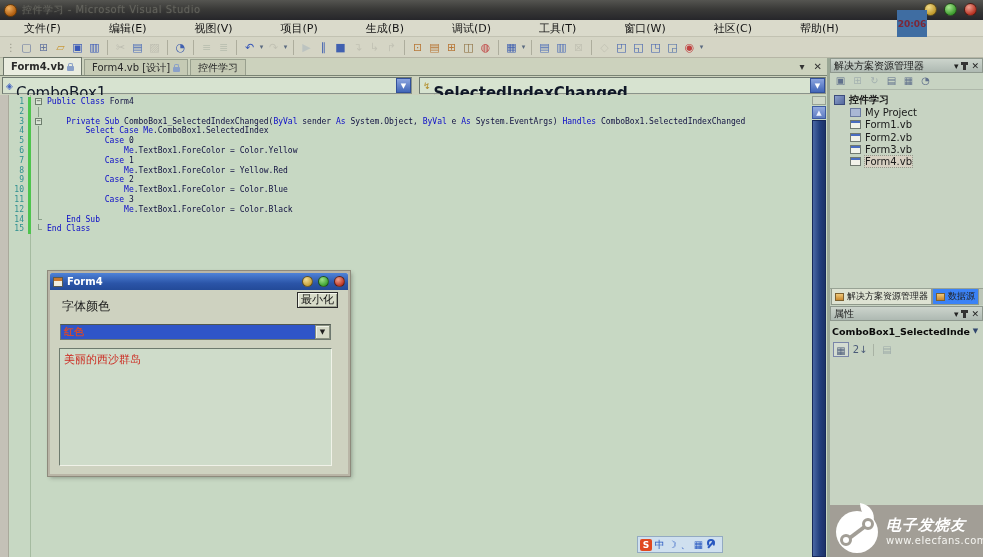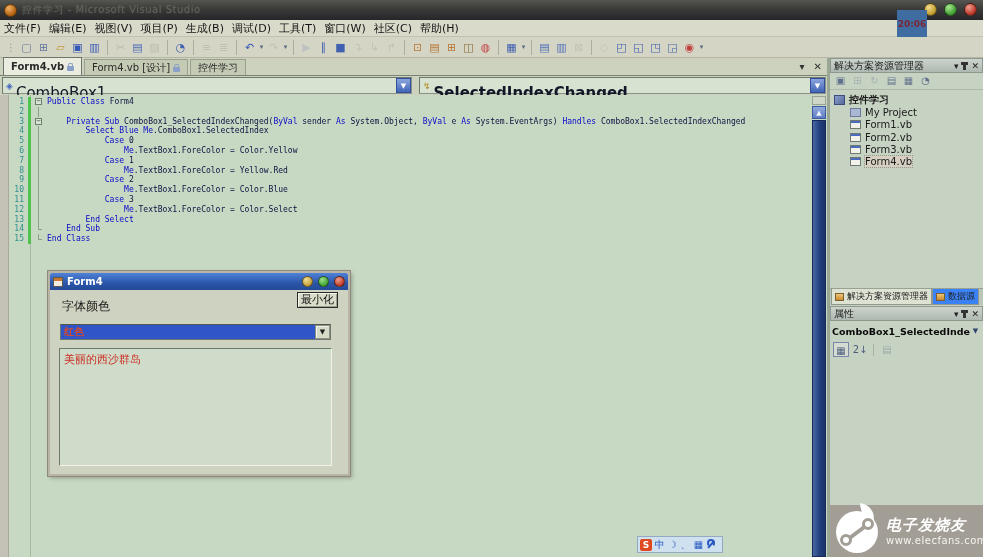--- a/index.html
+++ b/index.html
@@ -16,21 +16,21 @@
   .wc { width:13px; height:13px; border-radius:50%; border:1px solid rgba(0,0,0,.55); }
   .wc.min { background:radial-gradient(circle at 35% 30%,#f2dc8a,#c09a2e 70%); }
   .wc.max { background:radial-gradient(circle at 35% 30%,#a8e890,#3f9c30 70%); }
   .wc.close { background:radial-gradient(circle at 35% 30%,#f0a090,#b83424 70%); }
   .overlay-badge { position:absolute; left:897px; top:10px; width:30px; height:27px; background:#3f6da2;
     color:#7c2838; font-size:9px; display:flex; align-items:center; justify-content:center; z-index:60; font-weight:bold; }
 
   
   .menubar { position:absolute; left:0; top:20px; width:983px; height:17px; background:#dadacb;
     display:flex; align-items:center; border-bottom:1px solid #c2c2b2; }
-  .menu-item { font-size:11px; color:#141414; padding:0 4px; cursor:default; }
+  .menu-item { font-size:11px; color:#141414; padding:0 24px; cursor:default; }
   .toolbar { position:absolute; left:0; top:37px; width:983px; height:21px; background:#d5d5c5;
     display:flex; align-items:center; border-bottom:1px solid #b6b6a6; padding-left:4px; }
   .tb-icon { width:17px; height:17px; font-size:11px; line-height:17px; text-align:center; cursor:default; }
   .tb-icon.dis { opacity:.32; }
   .tb-caret { font-size:7px; color:#5a6a80; width:7px; text-align:center; }
   .tb-sep { width:1px; height:15px; background:#adad9d; margin:0 4px; }
   .tb-grip { color:#9a9a8c; font-size:10px; margin:0 2px; }
 
   
   .tabstrip { position:absolute; left:0; top:58px; width:828px; height:18px; background:#ccd2bd;
@@ -275,30 +275,29 @@
     </div>
   </div>
 
   <div class="editor">
     <div class="indicator-margin"></div>
     <div class="gutter-line"></div>
     <div class="code-lines">
         <div class="cl"><span class="ln">1</span><span class="chg"></span><span class="fold"><span class="fold-box"></span></span><span class="code"><span class="tk">Public Class </span><span class="tp">Form4</span></span></div>
         <div class="cl"><span class="ln">2</span><span class="chg"></span><span class="fold"><span class="fold-bar"></span></span><span class="code"></span></div>
         <div class="cl"><span class="ln">3</span><span class="chg"></span><span class="fold"><span class="fold-box"></span></span><span class="code">    <span class="tk">Private Sub </span><span class="tp">ComboBox1_SelectedIndexChanged(</span><span class="tk">ByVal</span><span class="tp"> sender </span><span class="tk">As</span><span class="tp"> System.Object, </span><span class="tk">ByVal</span><span class="tp"> e </span><span class="tk">As</span><span class="tp"> System.EventArgs) </span><span class="tk">Handles</span><span class="tp"> ComboBox1.SelectedIndexChanged</span></span></div>
-        <div class="cl"><span class="ln">4</span><span class="chg"></span><span class="fold"><span class="fold-bar"></span></span><span class="code">        <span class="tk">Select Blue </span><span class="tk">Me</span><span class="tp">.ComboBox1.SelectedIndex</span></span></div>
+        <div class="cl"><span class="ln">4</span><span class="chg"></span><span class="fold"><span class="fold-bar"></span></span><span class="code">        <span class="tk">Select Case </span><span class="tk">Me</span><span class="tp">.ComboBox1.SelectedIndex</span></span></div>
         <div class="cl"><span class="ln">5</span><span class="chg"></span><span class="fold"><span class="fold-bar"></span></span><span class="code">            <span class="tk">Case </span><span class="tp">0</span></span></div>
         <div class="cl"><span class="ln">6</span><span class="chg"></span><span class="fold"><span class="fold-bar"></span></span><span class="code">                <span class="tk">Me</span><span class="tp">.TextBox1.ForeColor = Color.Yellow</span></span></div>
         <div class="cl"><span class="ln">7</span><span class="chg"></span><span class="fold"><span class="fold-bar"></span></span><span class="code">            <span class="tk">Case </span><span class="tp">1</span></span></div>
         <div class="cl"><span class="ln">8</span><span class="chg"></span><span class="fold"><span class="fold-bar"></span></span><span class="code">                <span class="tk">Me</span><span class="tp">.TextBox1.ForeColor = Yellow.Red</span></span></div>
         <div class="cl"><span class="ln">9</span><span class="chg"></span><span class="fold"><span class="fold-bar"></span></span><span class="code">            <span class="tk">Case </span><span class="tp">2</span></span></div>
         <div class="cl"><span class="ln">10</span><span class="chg"></span><span class="fold"><span class="fold-bar"></span></span><span class="code">                <span class="tk">Me</span><span class="tp">.TextBox1.ForeColor = Color.Blue</span></span></div>
         <div class="cl"><span class="ln">11</span><span class="chg"></span><span class="fold"><span class="fold-bar"></span></span><span class="code">            <span class="tk">Case </span><span class="tp">3</span></span></div>
-        <div class="cl"><span class="ln">12</span><span class="chg"></span><span class="fold"><span class="fold-bar"></span></span><span class="code">                <span class="tk">Me</span><span class="tp">.TextBox1.ForeColor = Color.Select</span></span></div>
-        <div class="cl"><span class="ln">13</span><span class="chg"></span><span class="fold"><span class="fold-bar"></span></span><span class="code">        <span class="tk">End Select</span></span></div>
+        <div class="cl"><span class="ln">12</span><span class="chg"></span><span class="fold"><span class="fold-bar"></span></span><span class="code">                <span class="tk">Me</span><span class="tp">.TextBox1.ForeColor = Color.Black</span></span></div>
         <div class="cl"><span class="ln">14</span><span class="chg"></span><span class="fold"><span class="fold-end"></span></span><span class="code">    <span class="tk">End Sub</span></span></div>
         <div class="cl"><span class="ln">15</span><span class="chg"></span><span class="fold"><span class="fold-end"></span></span><span class="code"><span class="tk">End Class</span></span></div>
       </div>
   </div>
 
   <div class="vscroll">
     <div class="scroll-splitter"></div>
     <div class="scroll-up">▲</div>
     <div class="scroll-thumb"></div>
   </div>

